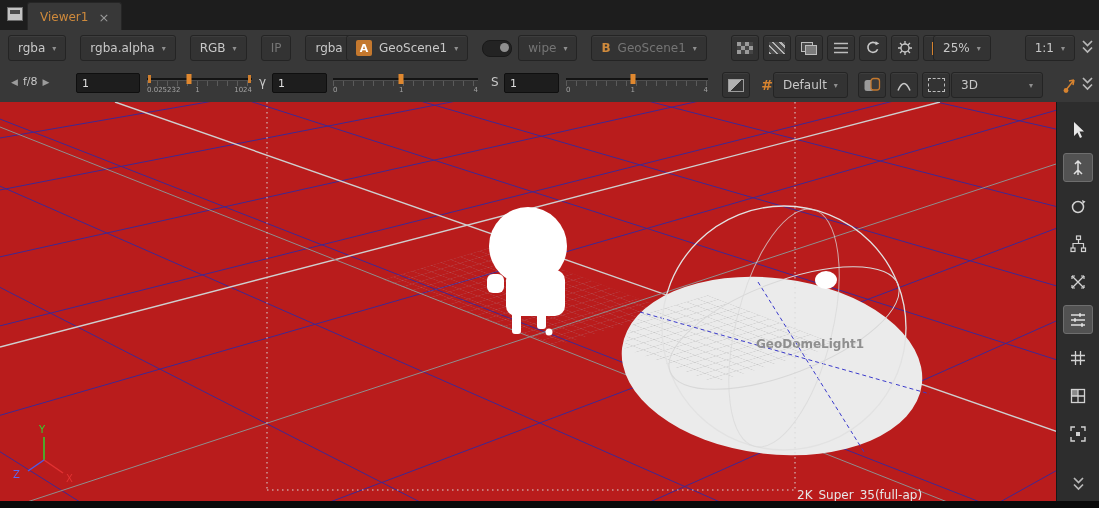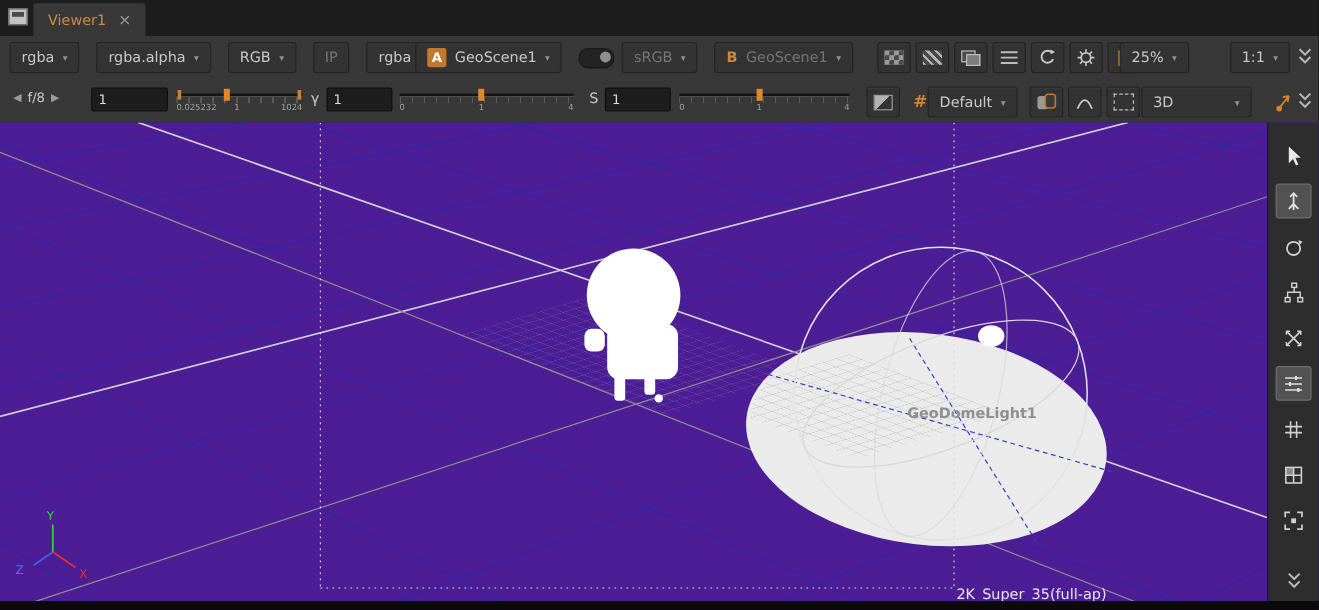--- a/index.html
+++ b/index.html
@@ -58,21 +58,21 @@
   .slider{position:absolute;height:26px;}
   .slider .track{position:absolute;left:0;right:0;top:7px;height:2px;background:#141414;box-shadow:0 1px 0 #4d4d4d;}
   .slider .ticks{position:absolute;left:0;right:0;top:10px;height:5px;opacity:.8;
        background:repeating-linear-gradient(90deg,#636363 0 1px,transparent 1px 10px);}
   .slider .marker{position:absolute;top:3px;width:5px;height:10px;background:#e0882f;transform:translateX(-50%);}
   .slider .endtick{position:absolute;top:4px;width:3px;height:8px;background:#cf7f2f;}
   .tlabel{position:absolute;top:15px;font-size:7px;color:#a2a2a2;transform:translateX(-50%);white-space:nowrap;}
   .tl-start{left:0;transform:none;}
   .tl-end{right:0;transform:none;left:auto;}
   
-  .main{position:absolute;top:102px;left:0;right:0;bottom:7px;background:#4c1d95;overflow:hidden;}
+  .main{position:absolute;top:102px;left:0;right:0;bottom:7px;background:#b91c1c;overflow:hidden;}
   .viewport-svg{position:absolute;left:0;top:0;}
   .bottombar{position:absolute;left:0;right:0;bottom:0;height:7px;background:#0a0a0a;}
   
   .sidebar{position:absolute;top:0;right:0;bottom:0;width:43px;background:#2d2d2d;border-left:1px solid #181818;
        display:flex;flex-direction:column;align-items:center;padding-top:13px;gap:9px;box-sizing:border-box;}
   .tool{width:28px;height:27px;display:flex;align-items:center;justify-content:center;border-radius:3px;border:1px solid transparent;}
   .tool.sel{background:#525252;border:1px solid #6e6e6e;}
   .sb-bottom{position:absolute;bottom:9px;left:0;right:0;display:flex;justify-content:center;}
   svg{display:block;}
 </style>
@@ -115,21 +115,21 @@
     <div class="grp" style="left:346px;">
       <div class="btn">
         <span class="badge-a">A</span>
         <span>GeoScene1</span>
         <span class="arrow">▾</span>
       </div>
       <div class="wipe-toggle">
           <div class="knob"></div>
         </div>
       <div class="btn dim">
-        <span>sRGB</span>
+        <span>wipe</span>
         <span class="arrow">▾</span>
       </div>
       <div class="btn">
         <span class="b-letter">B</span>
         <span class="dimtext">GeoScene1</span>
         <span class="arrow">▾</span>
       </div>
     </div>
     <div class="grp" style="left:731px;">
       <div class="iconbtn">

